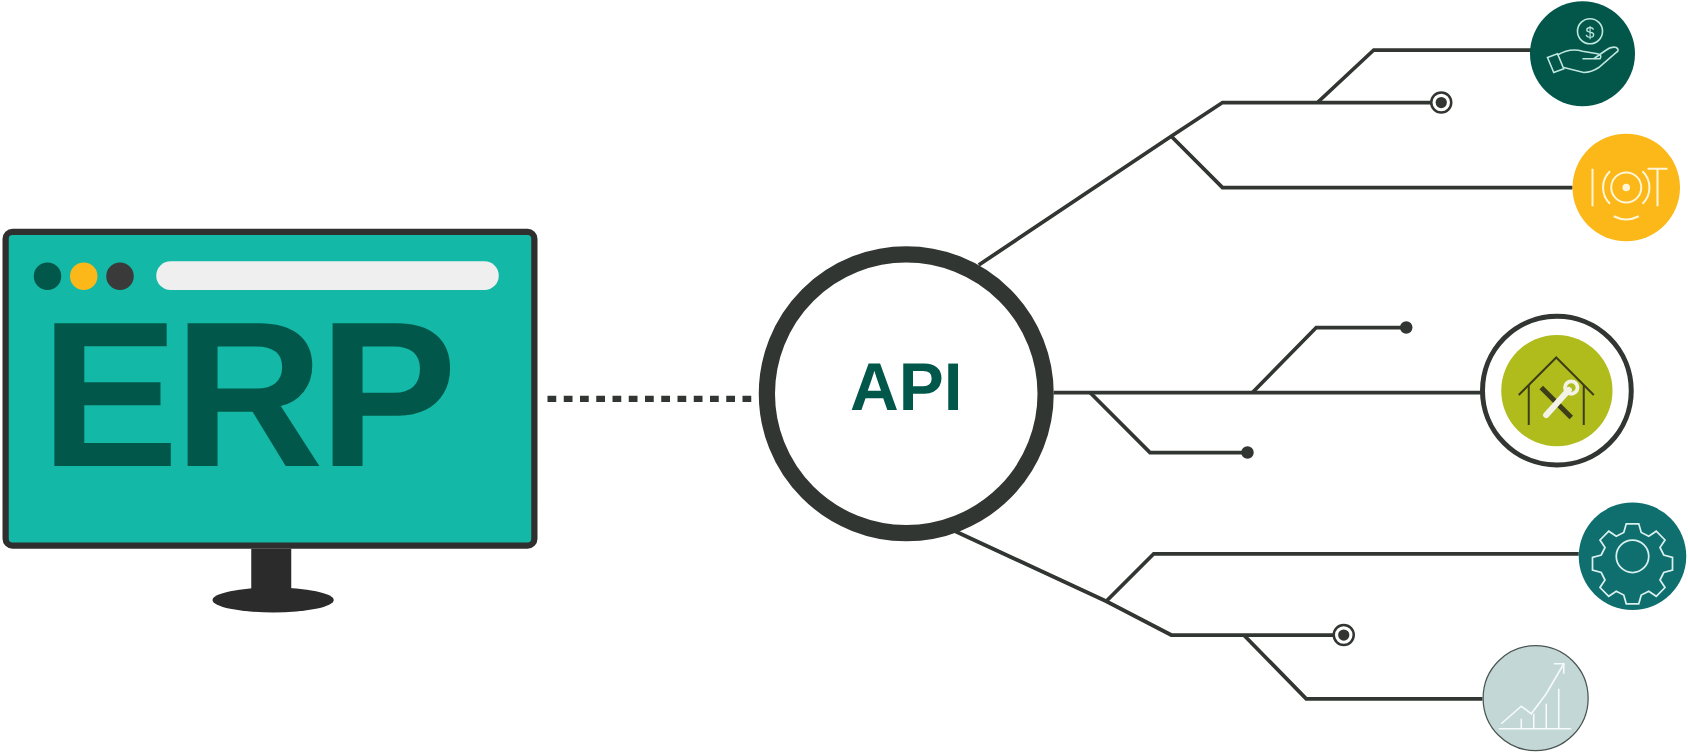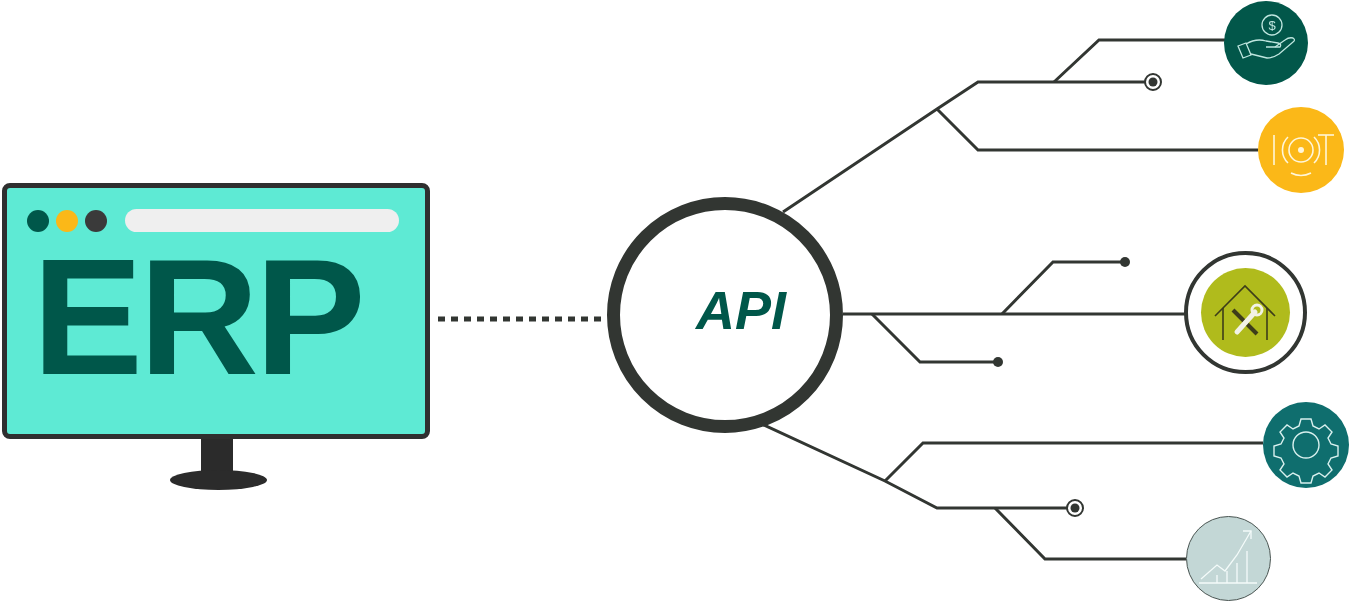--- a/index.html
+++ b/index.html
@@ -1,25 +1,25 @@
 <!DOCTYPE html>
 <html><head>
 <meta charset="utf-8">
 <style>
   html, body { margin:0; padding:0; background:#ffffff; }
   body { width:1350px; height:602px; position:relative; overflow:hidden; font-family:"Liberation Sans", sans-serif; }
   #canvas { position:absolute; left:0; top:0; width:1350px; height:602px; }
-  .monitor-screen { position:absolute; left:2px; top:183px; width:428px; height:256px; border:5px solid #2f2f2f; border-radius:8px; background:#5eead4; box-sizing:border-box; }
+  .monitor-screen { position:absolute; left:2px; top:183px; width:428px; height:256px; border:5px solid #2f2f2f; border-radius:8px; background:#14b8a6; box-sizing:border-box; }
   .dot { position:absolute; top:22px; width:22px; height:22px; border-radius:50%; }
   .addr-bar { position:absolute; left:118px; top:21px; width:274px; height:23px; border-radius:12px; background:#efefef; }
   .erp-title { position:absolute; left:0; top:46px; width:420px; text-align:center; font-weight:700; font-size:166px; letter-spacing:-4px; color:#00574a; line-height:1; font-family:"Liberation Sans", sans-serif; padding-right:40px; box-sizing:border-box; }
   .stand-neck { position:absolute; left:201px; top:439px; width:32px; height:36px; background:#2b2b2b; }
   .stand-base { position:absolute; left:170px; top:470px; width:97px; height:20px; border-radius:50%; background:#2b2b2b; }
   .api-circle { position:absolute; left:607px; top:197px; width:236px; height:236px; border:13px solid #323632; border-radius:50%; box-sizing:border-box; background:#fff; }
-  .api-label { position:absolute; left:16px; top:0; width:100%; height:100%; display:flex; align-items:center; justify-content:center; font-weight:700; font-size:54px; color:#00574a; font-family:"Liberation Sans", sans-serif; padding-bottom:10px; box-sizing:border-box;font-style:italic; }
+  .api-label { position:absolute; left:0; top:0; width:100%; height:100%; display:flex; align-items:center; justify-content:center; font-weight:700; font-size:54px; color:#00574a; font-family:"Liberation Sans", sans-serif; padding-bottom:10px; box-sizing:border-box; }
   .node { position:absolute; border-radius:50%; }
 </style>
 </head>
 <body>
 
 <div id="canvas">
 
   <svg width="1350" height="602" style="position:absolute;left:0;top:0">
     <g stroke="#323632" stroke-width="3" fill="none" stroke-linejoin="miter">
 

